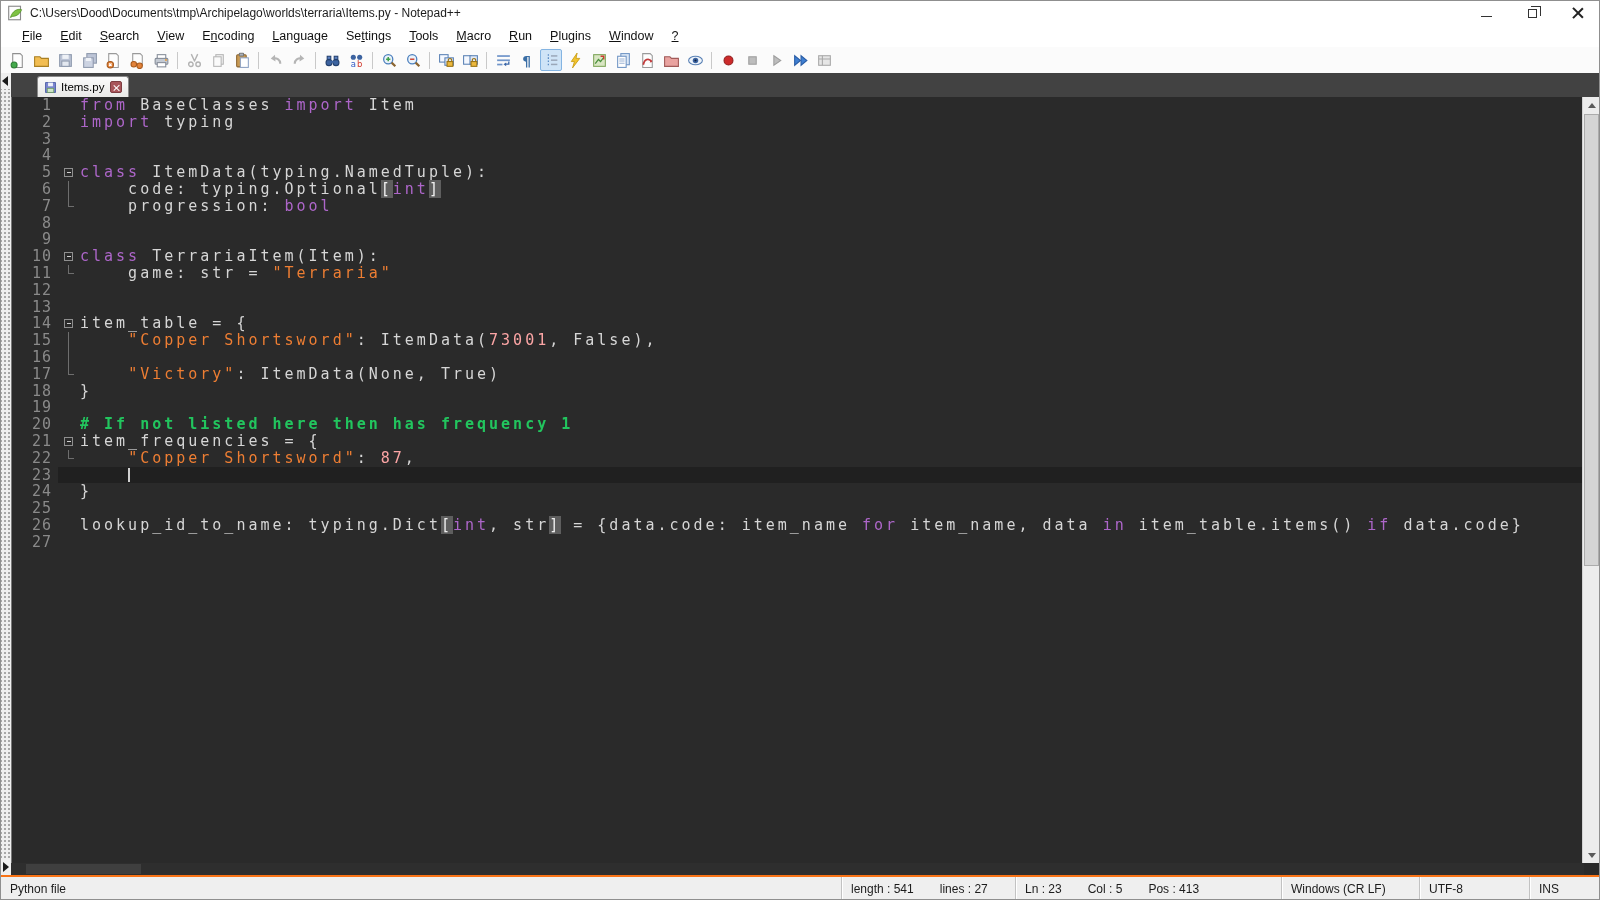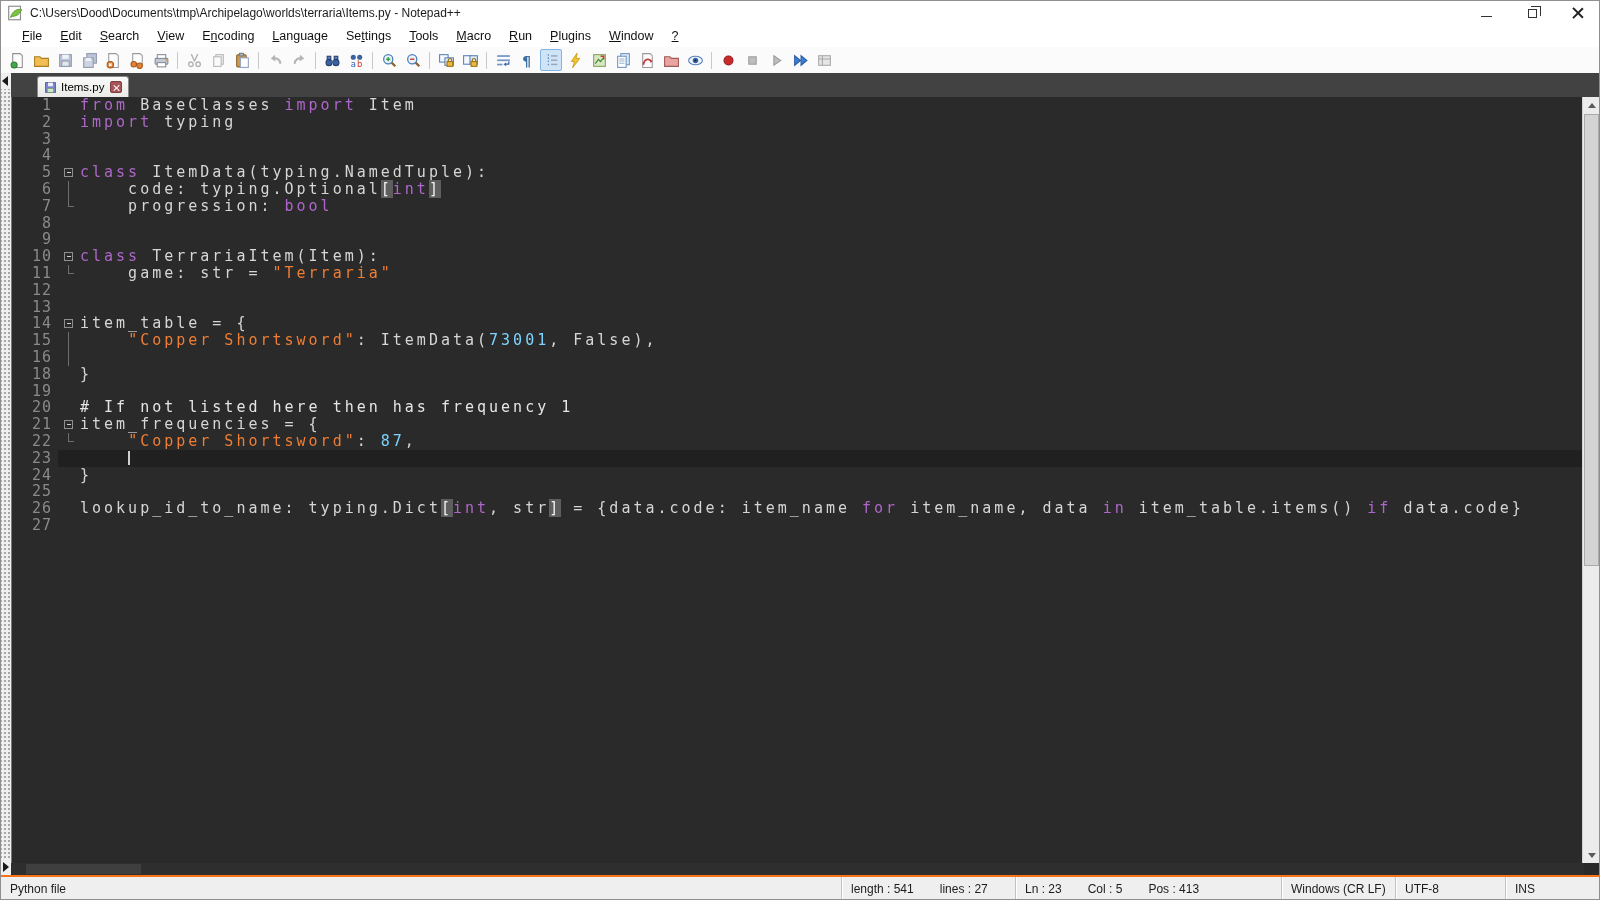--- a/index.html
+++ b/index.html
@@ -66,22 +66,22 @@
   .fold{width:22px;flex:0 0 auto;position:relative;}
   .code{flex:1 1 auto;position:relative;color:#d6d6d6;}
   .row.cur .fold,.row.cur .code{background:#202020;}
   .fbox{position:absolute;left:6px;top:4px;width:9px;height:9px;border:1px solid #8f8f8f;background:#2a2a2a;}
   .fbox:after{content:"";position:absolute;left:1.5px;top:3px;width:4px;height:1px;background:#cfcfcf;}
   .fmid:before{content:"";position:absolute;left:10px;top:0;width:1px;height:100%;background:#6e6e6e;}
   .fend:before{content:"";position:absolute;left:10px;top:0;width:1px;height:9px;background:#6e6e6e;}
   .fend:after{content:"";position:absolute;left:10px;top:8px;width:6px;height:1px;background:#6e6e6e;}
   .tok-kw{color:#ad66c9;}
   .tok-str{color:#ee7e33;}
-  .tok-num{color:#7dd3fc;}
-  .tok-com{color:#e5e5e5;}
+  .tok-num{color:#fca5a5;}
+  .tok-com{color:#22c55e;font-weight:bold;}
   .tok-br{color:#efefef;background:#5e5e5e;}
   .caret{position:absolute;left:47.9px;top:1px;width:2px;height:14px;background:#d0d0d0;}
 
   
   .vscroll{position:absolute;right:0;top:96px;width:17px;height:766px;background:#ececec;border-left:1px solid #d2d2d2;}
   .vs-arrow{position:absolute;left:0;width:17px;height:16px;display:flex;align-items:center;justify-content:center;}
   .tri-up{width:0;height:0;border-left:4px solid transparent;border-right:4px solid transparent;border-bottom:5px solid #5a5a5a;}
   .tri-down{width:0;height:0;border-left:4px solid transparent;border-right:4px solid transparent;border-top:5px solid #5a5a5a;}
   .vs-thumb{position:absolute;left:1px;top:17px;width:15px;height:452px;background:#d4d4d4;border:1px solid #ababab;}
   .hscroll{position:absolute;left:10px;top:862px;width:1573px;height:12px;background:#2e2e2e;}
@@ -384,20 +384,21 @@
       <div class="row"><span class="ln">7</span><span class="fold fend"></span><span class="code"><span class="tok-pl">    progression: </span><span class="tok-kw">bool</span></span></div>
       <div class="row"><span class="ln">8</span><span class="fold"></span><span class="code"></span></div>
       <div class="row"><span class="ln">9</span><span class="fold"></span><span class="code"></span></div>
       <div class="row"><span class="ln">10</span><span class="fold"><span class="fbox"></span></span><span class="code"><span class="tok-kw">class</span><span class="tok-pl"> TerrariaItem(Item):</span></span></div>
       <div class="row"><span class="ln">11</span><span class="fold fend"></span><span class="code"><span class="tok-pl">    game: str = </span><span class="tok-str">"Terraria"</span></span></div>
       <div class="row"><span class="ln">12</span><span class="fold"></span><span class="code"></span></div>
       <div class="row"><span class="ln">13</span><span class="fold"></span><span class="code"></span></div>
       <div class="row"><span class="ln">14</span><span class="fold"><span class="fbox"></span></span><span class="code"><span class="tok-pl">item_table = {</span></span></div>
       <div class="row"><span class="ln">15</span><span class="fold fmid"></span><span class="code"><span class="tok-pl">    </span><span class="tok-str">"Copper Shortsword"</span><span class="tok-pl">: ItemData(</span><span class="tok-num">73001</span><span class="tok-pl">, False),</span></span></div>
       <div class="row"><span class="ln">16</span><span class="fold fmid"></span><span class="code"></span></div>
+      <div class="row"><span class="ln">17</span><span class="fold fend"></span><span class="code"><span class="tok-pl">    </span><span class="tok-str">"Victory"</span><span class="tok-pl">: ItemData(None, True)</span></span></div>
       <div class="row"><span class="ln">18</span><span class="fold"></span><span class="code"><span class="tok-pl">}</span></span></div>
       <div class="row"><span class="ln">19</span><span class="fold"></span><span class="code"></span></div>
       <div class="row"><span class="ln">20</span><span class="fold"></span><span class="code"><span class="tok-com"># If not listed here then has frequency 1</span></span></div>
       <div class="row"><span class="ln">21</span><span class="fold"><span class="fbox"></span></span><span class="code"><span class="tok-pl">item_frequencies = {</span></span></div>
       <div class="row"><span class="ln">22</span><span class="fold fend"></span><span class="code"><span class="tok-pl">    </span><span class="tok-str">"Copper Shortsword"</span><span class="tok-pl">: </span><span class="tok-num">87</span><span class="tok-pl">,</span></span></div>
       <div class="row cur"><span class="ln">23</span><span class="fold"></span><span class="code"><span class="caret"></span></span></div>
       <div class="row"><span class="ln">24</span><span class="fold"></span><span class="code"><span class="tok-pl">}</span></span></div>
       <div class="row"><span class="ln">25</span><span class="fold"></span><span class="code"></span></div>
       <div class="row"><span class="ln">26</span><span class="fold"></span><span class="code"><span class="tok-pl">lookup_id_to_name: typing.Dict</span><span class="tok-br">[</span><span class="tok-kw">int</span><span class="tok-pl">, str</span><span class="tok-br">]</span><span class="tok-pl"> = {data.code: item_name </span><span class="tok-kw">for</span><span class="tok-pl"> item_name, data </span><span class="tok-kw">in</span><span class="tok-pl"> item_table.items() </span><span class="tok-kw">if</span><span class="tok-pl"> data.code}</span></span></div>
       <div class="row"><span class="ln">27</span><span class="fold"></span><span class="code"></span></div>
@@ -423,21 +424,21 @@
       </div>
       <div class="seg" style="width: 174px;">
         <span>length : 541</span>
         <span>lines : 27</span>
       </div>
       <div class="seg" style="width: 266px;">
         <span>Ln : 23</span>
         <span>Col : 5</span>
         <span>Pos : 413</span>
       </div>
-      <div class="seg" style="width: 114px;">
+      <div class="seg" style="width: 138px;">
         <span>Windows (CR LF)</span>
       </div>
       <div class="seg" style="width: 110px;">
         <span>UTF-8</span>
       </div>
       <div class="seg" style="width: 52px;">
         <span>INS</span>
       </div>
     </div>
 

